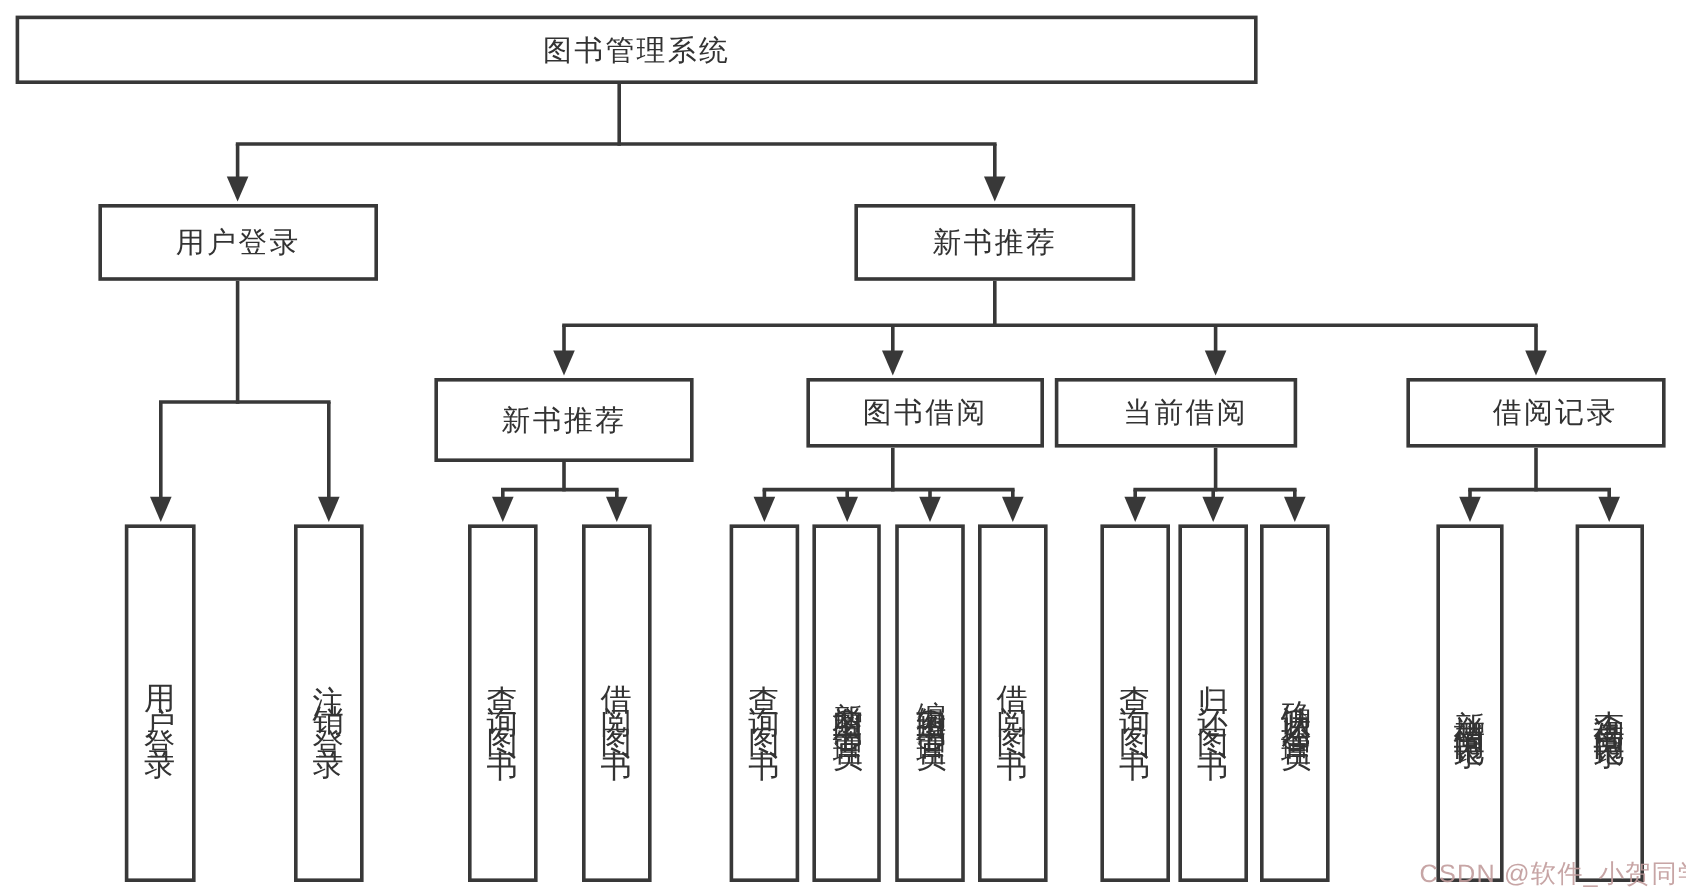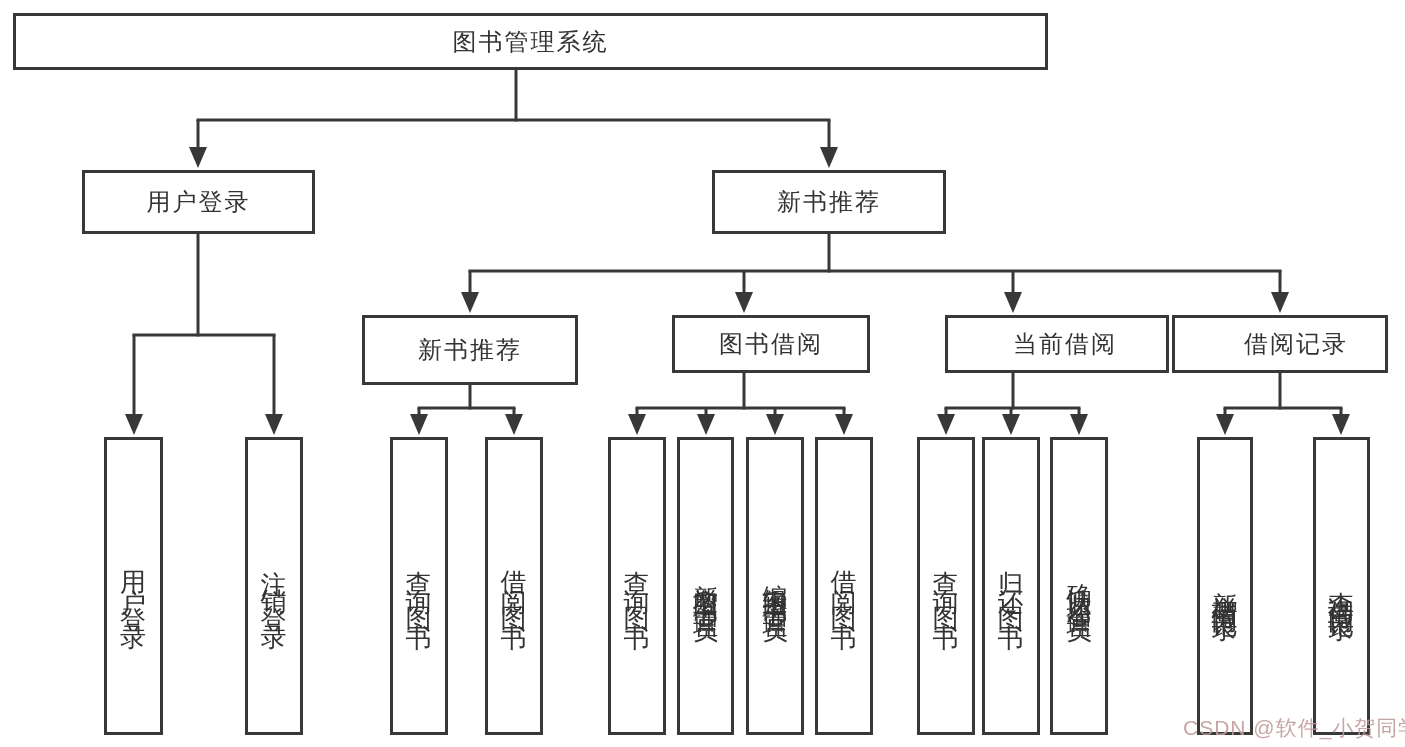--- a/index.html
+++ b/index.html
@@ -124,21 +124,21 @@
     </g>
   </svg>
 
   <div class="box hbox" style="left:13px; top:13px; width:1035px; height:57px;">图书管理系统</div>
 
   <div class="box hbox" style="left:82px; top:170px; width:233px; height:64px;">用户登录</div>
   <div class="box hbox" style="left:712px; top:170px; width:234px; height:64px;">新书推荐</div>
 
   <div class="box hbox" style="left:362px; top:315px; width:216px; height:70px;">新书推荐</div>
   <div class="box hbox" style="left:672px; top:315px; width:198px; height:58px;">图书借阅</div>
-  <div class="box hbox" style="left:945px; top:315px; width:224px; height:58px;padding-left:16px;">当前借阅</div>
+  <div class="box hbox" style="left:879px; top:315px; width:202px; height:58px;padding-left:16px;">当前借阅</div>
   <div class="box hbox" style="left:1172px; top:315px; width:216px; height:58px;padding-left:32px;">借阅记录</div>
 
   <div class="box vbox" style="left:104px; width:59px;">
     <span class="vtext">用户登录</span>
   </div>
   <div class="box vbox" style="left:245px; width:58px;">
     <span class="vtext">注销登录</span>
   </div>
 
   <div class="box vbox" style="left:390px; width:58px;">

